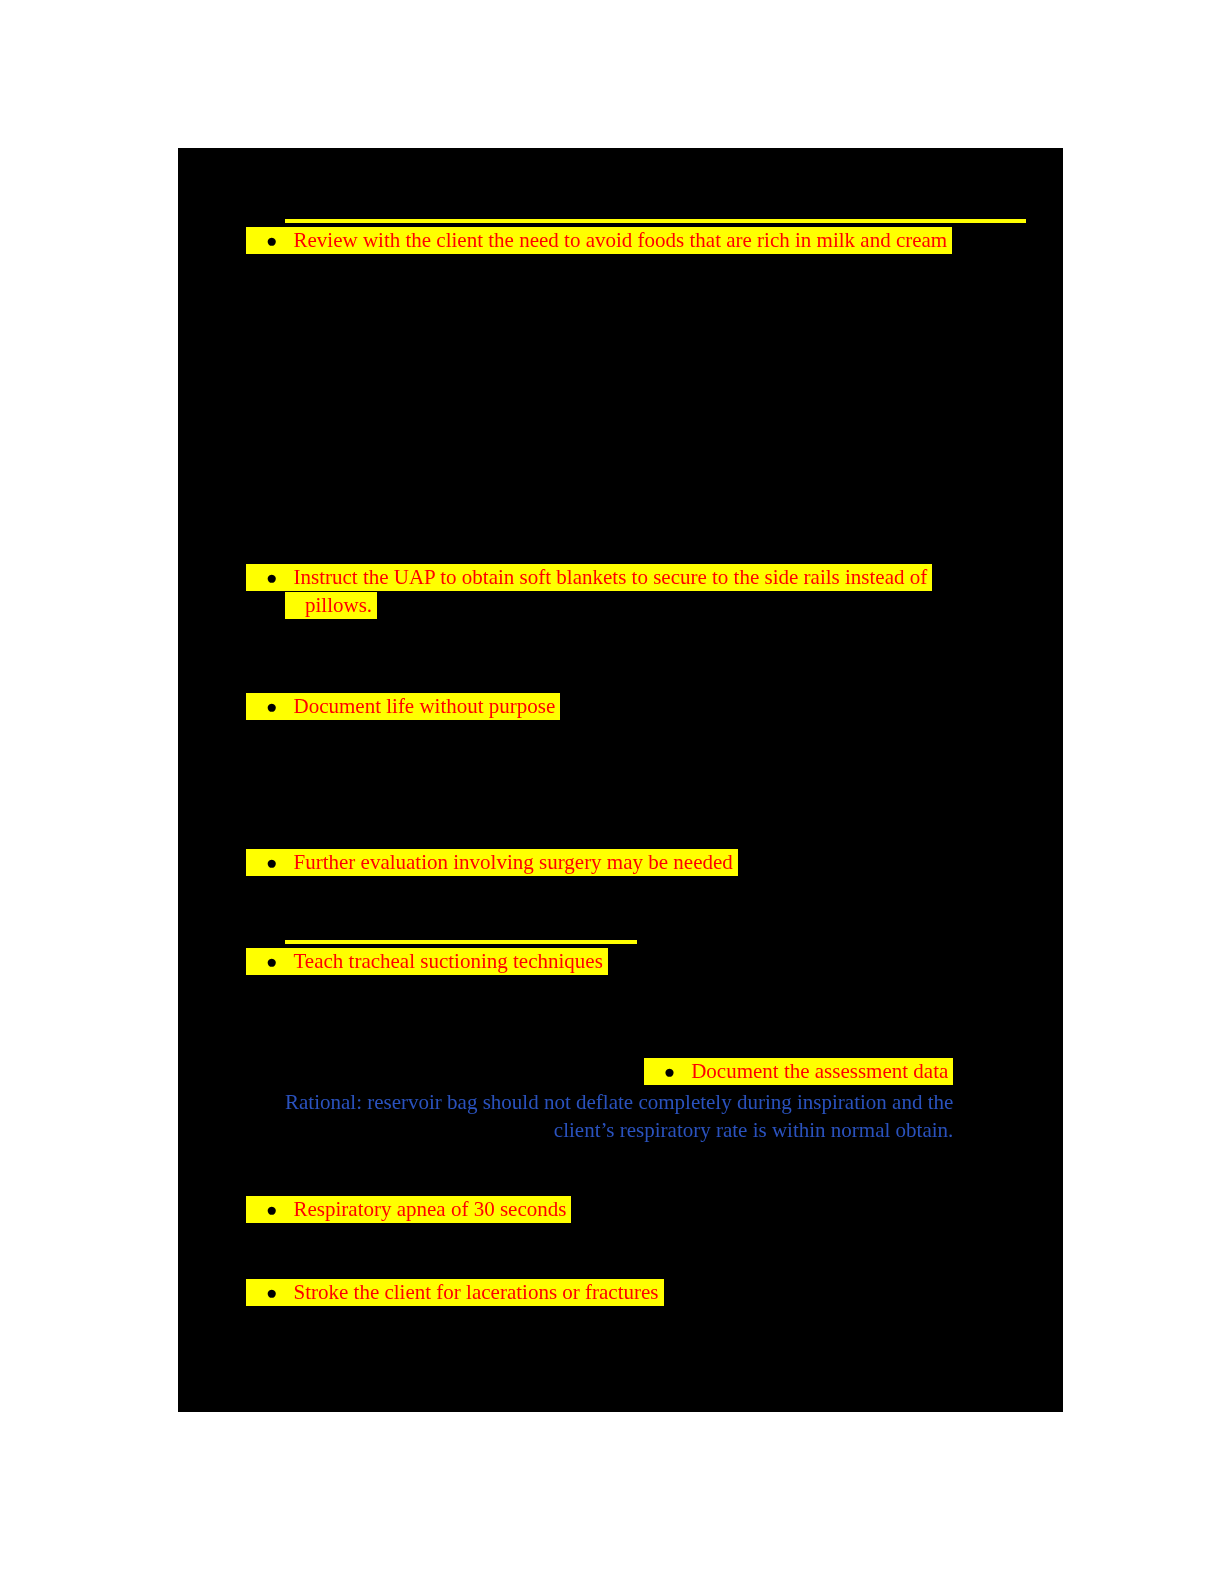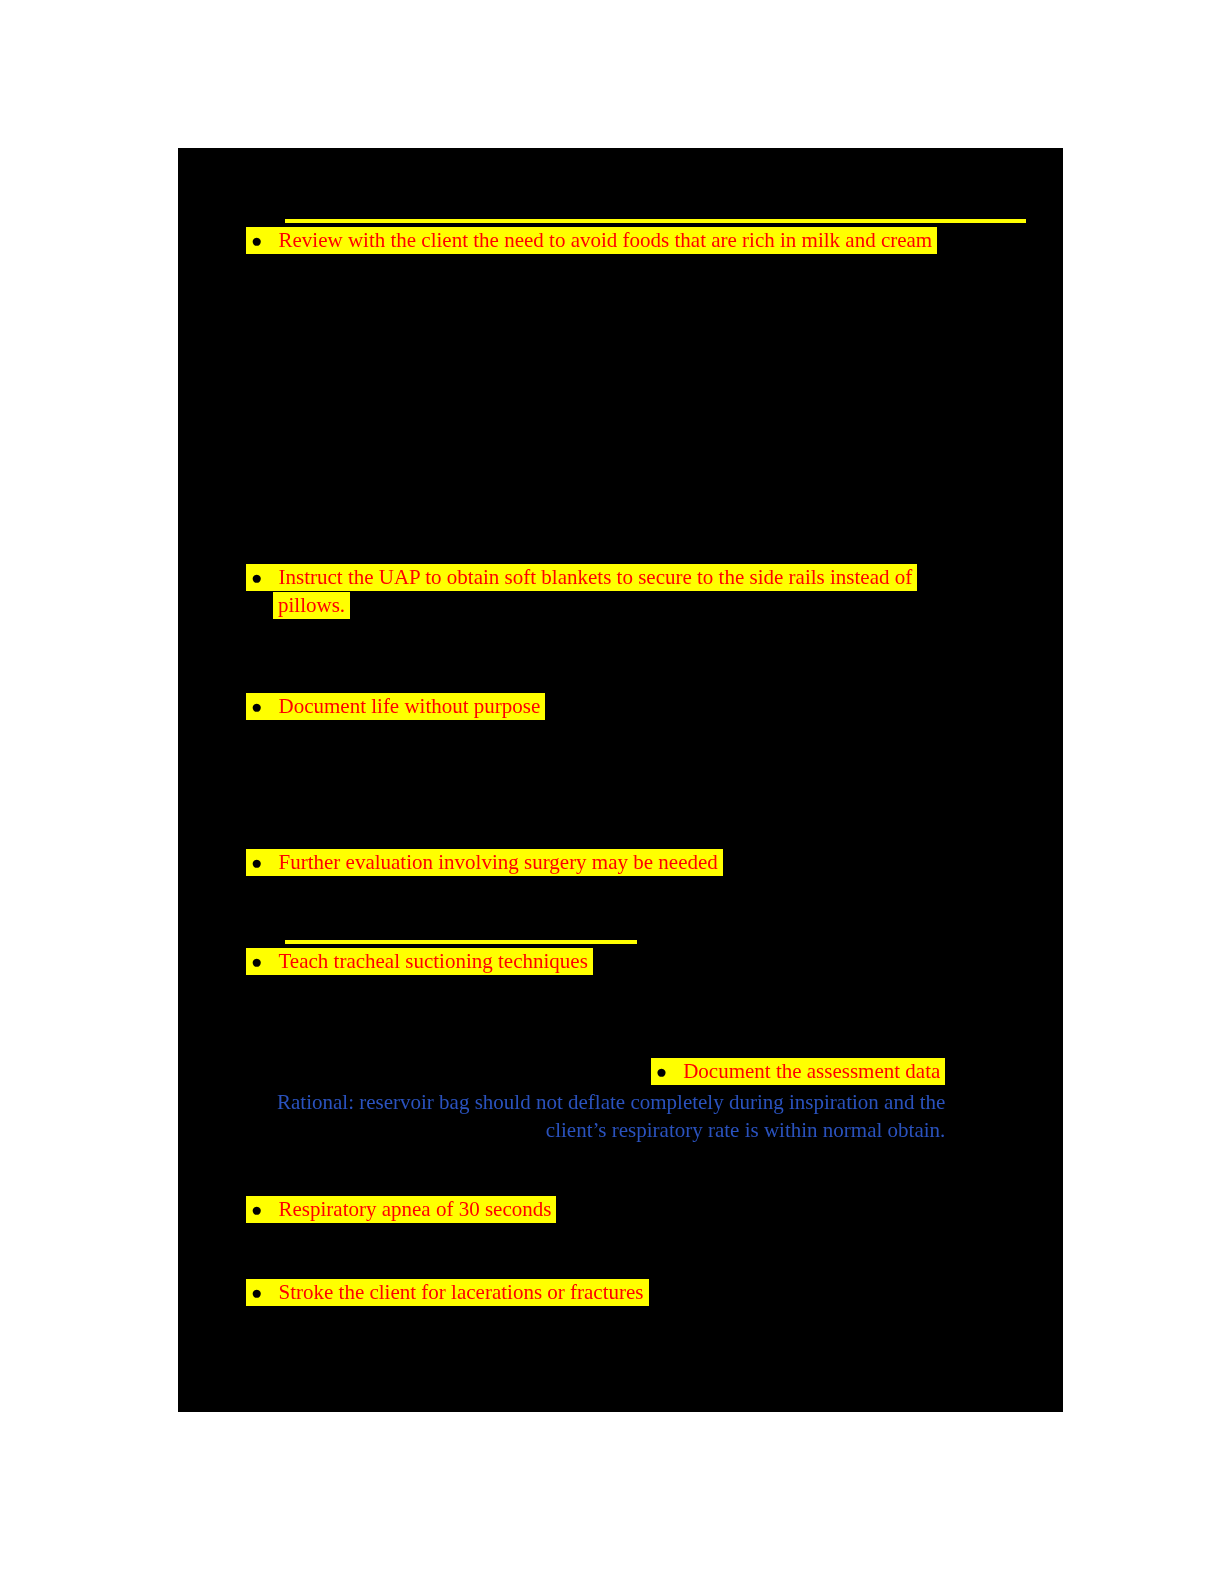--- a/index.html
+++ b/index.html
@@ -29,38 +29,38 @@
     left: 68px;
     font-size: 21px;
     line-height: 26px;
     white-space: nowrap;
   }
   .line {
     height: 28px;
   }
   .hl {
     background: #ffff00;
-    padding: 1px 5px 2px 5px;
+    padding: 1px 5px 2px 20px;
   }
   .bullet {
     color: #000000;
     font-size: 19px;
   }
   .gap {
     display: inline-block;
     width: 16px;
   }
   .ans-text {
     color: #ff0000;
   }
   .cont-line {
-    margin-left: 27px;
+    margin-left: 39px;
   }
   .rationale {
-    margin-left: 31px;
+    margin-left: 39px;
     color: #2a52be;
     line-height: 28px;
     padding-top: 2px;
   }
   .sliver {
     position: absolute;
     height: 4px;
     background: #ffff00;
   }
 </style>

